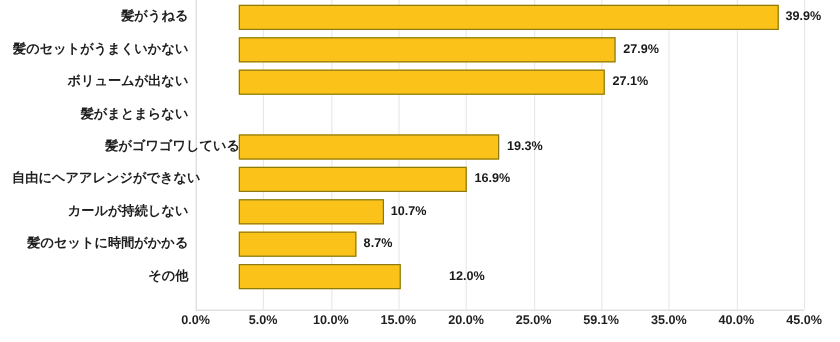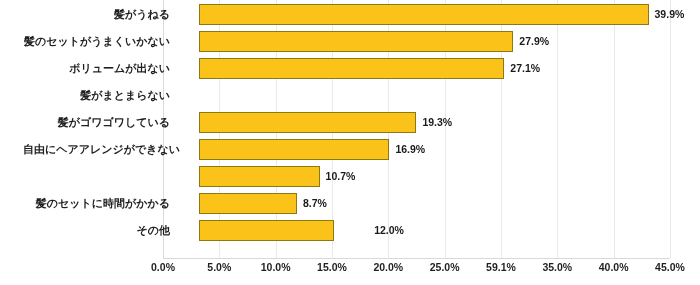--- a/index.html
+++ b/index.html
@@ -88,21 +88,21 @@
   }
   #category-axis {
     position: absolute;
     left: 0;
     top: 0;
     width: 163px;
     height: 258px;
   }
   .cat-slot {
     position: absolute;
-    left: 15px;
+    left: 2px;
     width: 163px;
     height: 27px;
     line-height: 27px;
   }
   
   #x-tick-labels {
     position: absolute;
     left: 163px;
     top: 261px;
     width: 507px;
@@ -176,25 +176,28 @@
       </div>
       <div class="cat-slot" style="top: 28px;">
         <div class="cat-label" style="color: rgb(31, 31, 31);">髪のセットがうまくいかない</div>
       </div>
       <div class="cat-slot" style="top: 55px;">
         <div class="cat-label" style="color: rgb(31, 31, 31);">ボリュームが出ない</div>
       </div>
       <div class="cat-slot" style="top: 82px; font-family: Liberation Serif, serif;">
         <div class="cat-label" style="color: rgb(31, 31, 31);">髪がまとまらない</div>
       </div>
-      <div class="cat-slot" style="top: 109px;">
+      <div class="cat-slot" style="top: 109px; margin-left: 43px;">
         <div class="cat-label" style="color: rgb(31, 31, 31);">髪がゴワゴワしている</div>
       </div>
       <div class="cat-slot" style="top: 136px;">
         <div class="cat-label" style="color: rgb(31, 31, 31);">自由にヘアアレンジができない</div>
+      </div>
+      <div class="cat-slot" style="top: 163px;">
+        <div class="cat-label" style="color: rgb(31, 31, 31);">カールが持続しない</div>
       </div>
       <div class="cat-slot" style="top: 190px;">
         <div class="cat-label" style="color: rgb(31, 31, 31);">髪のセットに時間がかかる</div>
       </div>
       <div class="cat-slot" style="top: 217px;">
         <div class="cat-label" style="color: rgb(31, 31, 31);">その他</div>
       </div>
     </div>
 
   <div id="x-tick-labels">

